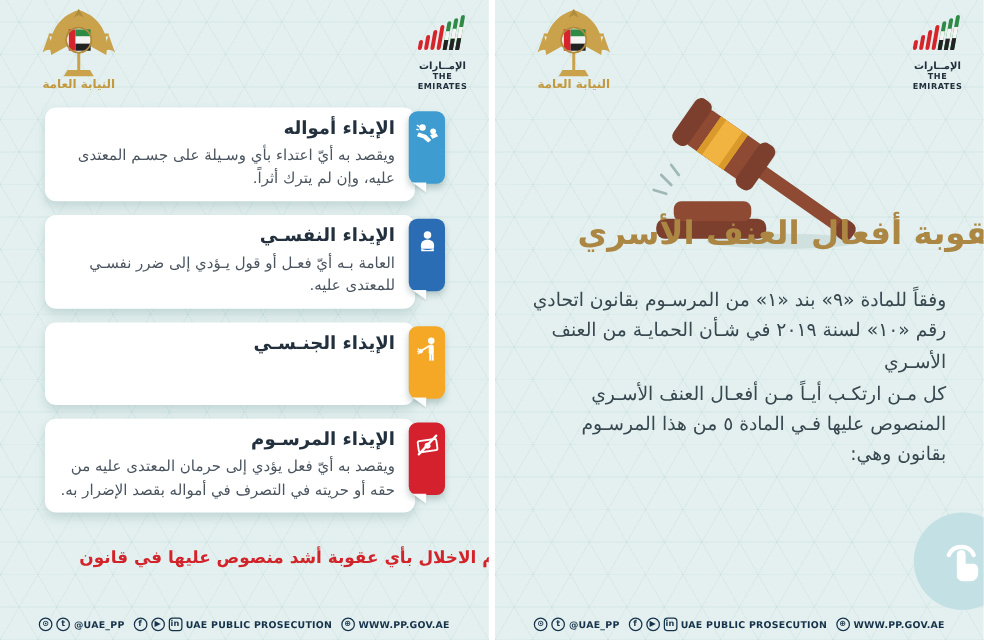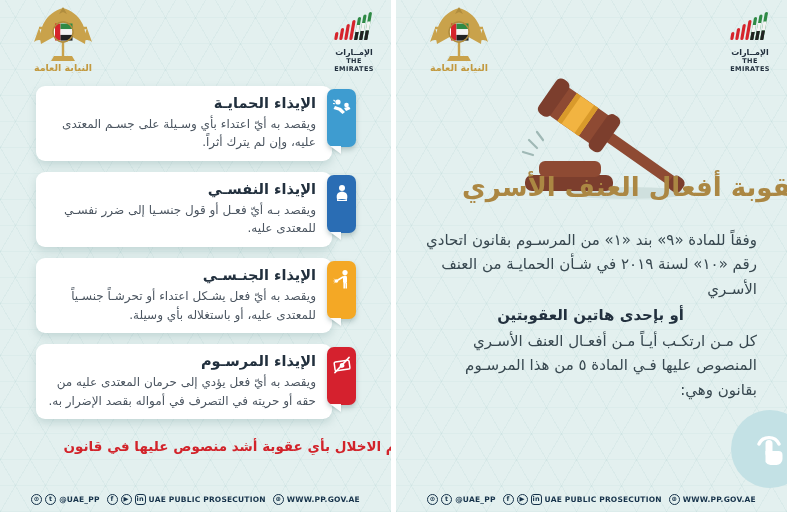--- a/index.html
+++ b/index.html
@@ -154,54 +154,53 @@
         <div class="badge" style="background-color: rgb(62, 156, 208);">
           <svg width="20" height="20" viewBox="0 0 20 20">
             <circle cx="6" cy="5" r="2.6" fill="#fff"></circle>
             <circle cx="14.5" cy="8" r="2.3" fill="#fff"></circle>
             <path d="M3 9 l6 2 4 4 -2.5 2 -4-3.5 -5-1.5 z" fill="#fff"></path>
             <path d="M12 11 l5 -1.5 1.5 2.5 -4.5 2 z" fill="#fff"></path>
             <line x1="1.5" y1="3" x2="3.5" y2="4.5" stroke="#fff" stroke-width="1.1"></line>
             <line x1="1" y1="6.5" x2="3" y2="6.8" stroke="#fff" stroke-width="1.1"></line>
           </svg>
         </div>
-        <div class="card-title">الإيذاء الحمايـة</div>
+        <div class="card-title">الإيذاء أمواله</div>
         <div class="card-body">ويقصد به أيّ اعتداء بأي وسـيلة على جسـم المعتدى عليه، وإن لم يترك أثراً.</div>
       </div>
 
       <div class="card">
         <div class="badge" style="background-color: rgb(42, 109, 180);">
           <svg width="20" height="20" viewBox="0 0 20 20">
             <circle cx="10" cy="5" r="3" fill="#fff"></circle>
             <path d="M6 10 q4 -3 8 0 q2 2 1 6 l-10 0 q-1 -4 1 -6 z" fill="#fff"></path>
             <path d="M5 16 q5 2 10 0 l0 2 -10 0 z" fill="#fff"></path>
           </svg>
         </div>
         <div class="card-title">الإيذاء النفسـي</div>
-        <div class="card-body">ويقصد بـه أيّ فعـل أو قول جنسـيا إلى ضرر نفسـي للمعتدى عليه.</div>
+        <div class="card-body">العامة بـه أيّ فعـل أو قول يـؤدي إلى ضرر نفسـي للمعتدى عليه.</div>
       </div>
 
       <div class="card">
         <div class="badge" style="background-color: rgb(244, 168, 37);">
           <svg width="20" height="20" viewBox="0 0 20 20">
             <circle cx="13" cy="3.5" r="2.6" fill="#fff"></circle>
             <rect x="11" y="6.5" width="4" height="8" rx="1.8" fill="#fff"></rect>
             <rect x="11.4" y="14" width="1.6" height="5.5" fill="#fff"></rect>
             <rect x="13.4" y="14" width="1.6" height="5.5" fill="#fff"></rect>
             <path d="M11 8 l-5 3" stroke="#fff" stroke-width="1.6" stroke-linecap="round"></path>
             <circle cx="4.5" cy="12" r="1.8" fill="#fff"></circle>
             <g stroke="#fff" stroke-width="0.9">
               <line x1="2.2" y1="9.8" x2="3.2" y2="10.8"></line>
               <line x1="1.6" y1="12" x2="2.8" y2="12"></line>
               <line x1="2.2" y1="14.2" x2="3.2" y2="13.2"></line>
             </g>
           </svg>
         </div>
         <div class="card-title">الإيذاء الجنـسـي</div>
-        <div class="card-body">ويقصد به أيّ فعل يشـكل اعتداء أو تحرشـاً جنسـياً للمعتدى عليه، أو باستغلاله بأي وسيلة.</div>
       </div>
 
       <div class="card">
         <div class="badge" style="background-color: rgb(213, 33, 46);">
           <svg width="20" height="20" viewBox="0 0 20 20">
             <rect x="2.5" y="6" width="15" height="9" rx="1.4" fill="none" stroke="#fff" stroke-width="1.5" transform="rotate(-8 10 10)"></rect>
             <circle cx="10" cy="10.5" r="2.4" fill="#fff" transform="rotate(-8 10 10)"></circle>
             <line x1="3" y1="17.5" x2="17" y2="2.5" stroke="#fff" stroke-width="1.8" stroke-linecap="round"></line>
           </svg>
         </div>
@@ -301,21 +300,20 @@
           <line x1="46" y1="90" x2="56" y2="93"></line>
           <line x1="60" y1="70" x2="66" y2="78"></line>
         </g>
       </svg>
     </div>
 
     <div class="penalty-title">عقوبة أفعال العنف الأسري</div>
 
     <div class="penalty-text">
       <p class="para">وفقاً للمادة «٩» بند «١» من المرسـوم بقانون اتحادي رقم «١٠» لسنة ٢٠١٩ في شـأن الحمايـة من العنف الأسـري</p>
-      <p class="para bold center">أو بإحدى هاتين العقوبتين</p>
       <p class="para">كل مـن ارتكـب أيـاً مـن أفعـال العنف الأسـري المنصوص عليها فـي المادة ٥ من هذا المرسـوم بقانون وهي:</p>
     </div>
 
     <div class="tap-circle">
       <svg width="34" height="36" viewBox="0 0 34 36">
         <path d="M6 13 a11 11 0 0 1 20 0" stroke="#fff" stroke-width="3.4" fill="none" stroke-linecap="round"></path>
         <rect x="12.5" y="9" width="7" height="17" rx="3.5" fill="#fff"></rect>
         <path d="M12.5 20 h13 a4 4 0 0 1 4 4 v4 a6 6 0 0 1 -6 6 h-6 a6 6 0 0 1 -5 -3 z" fill="#fff"></path>
       </svg>
     </div>

